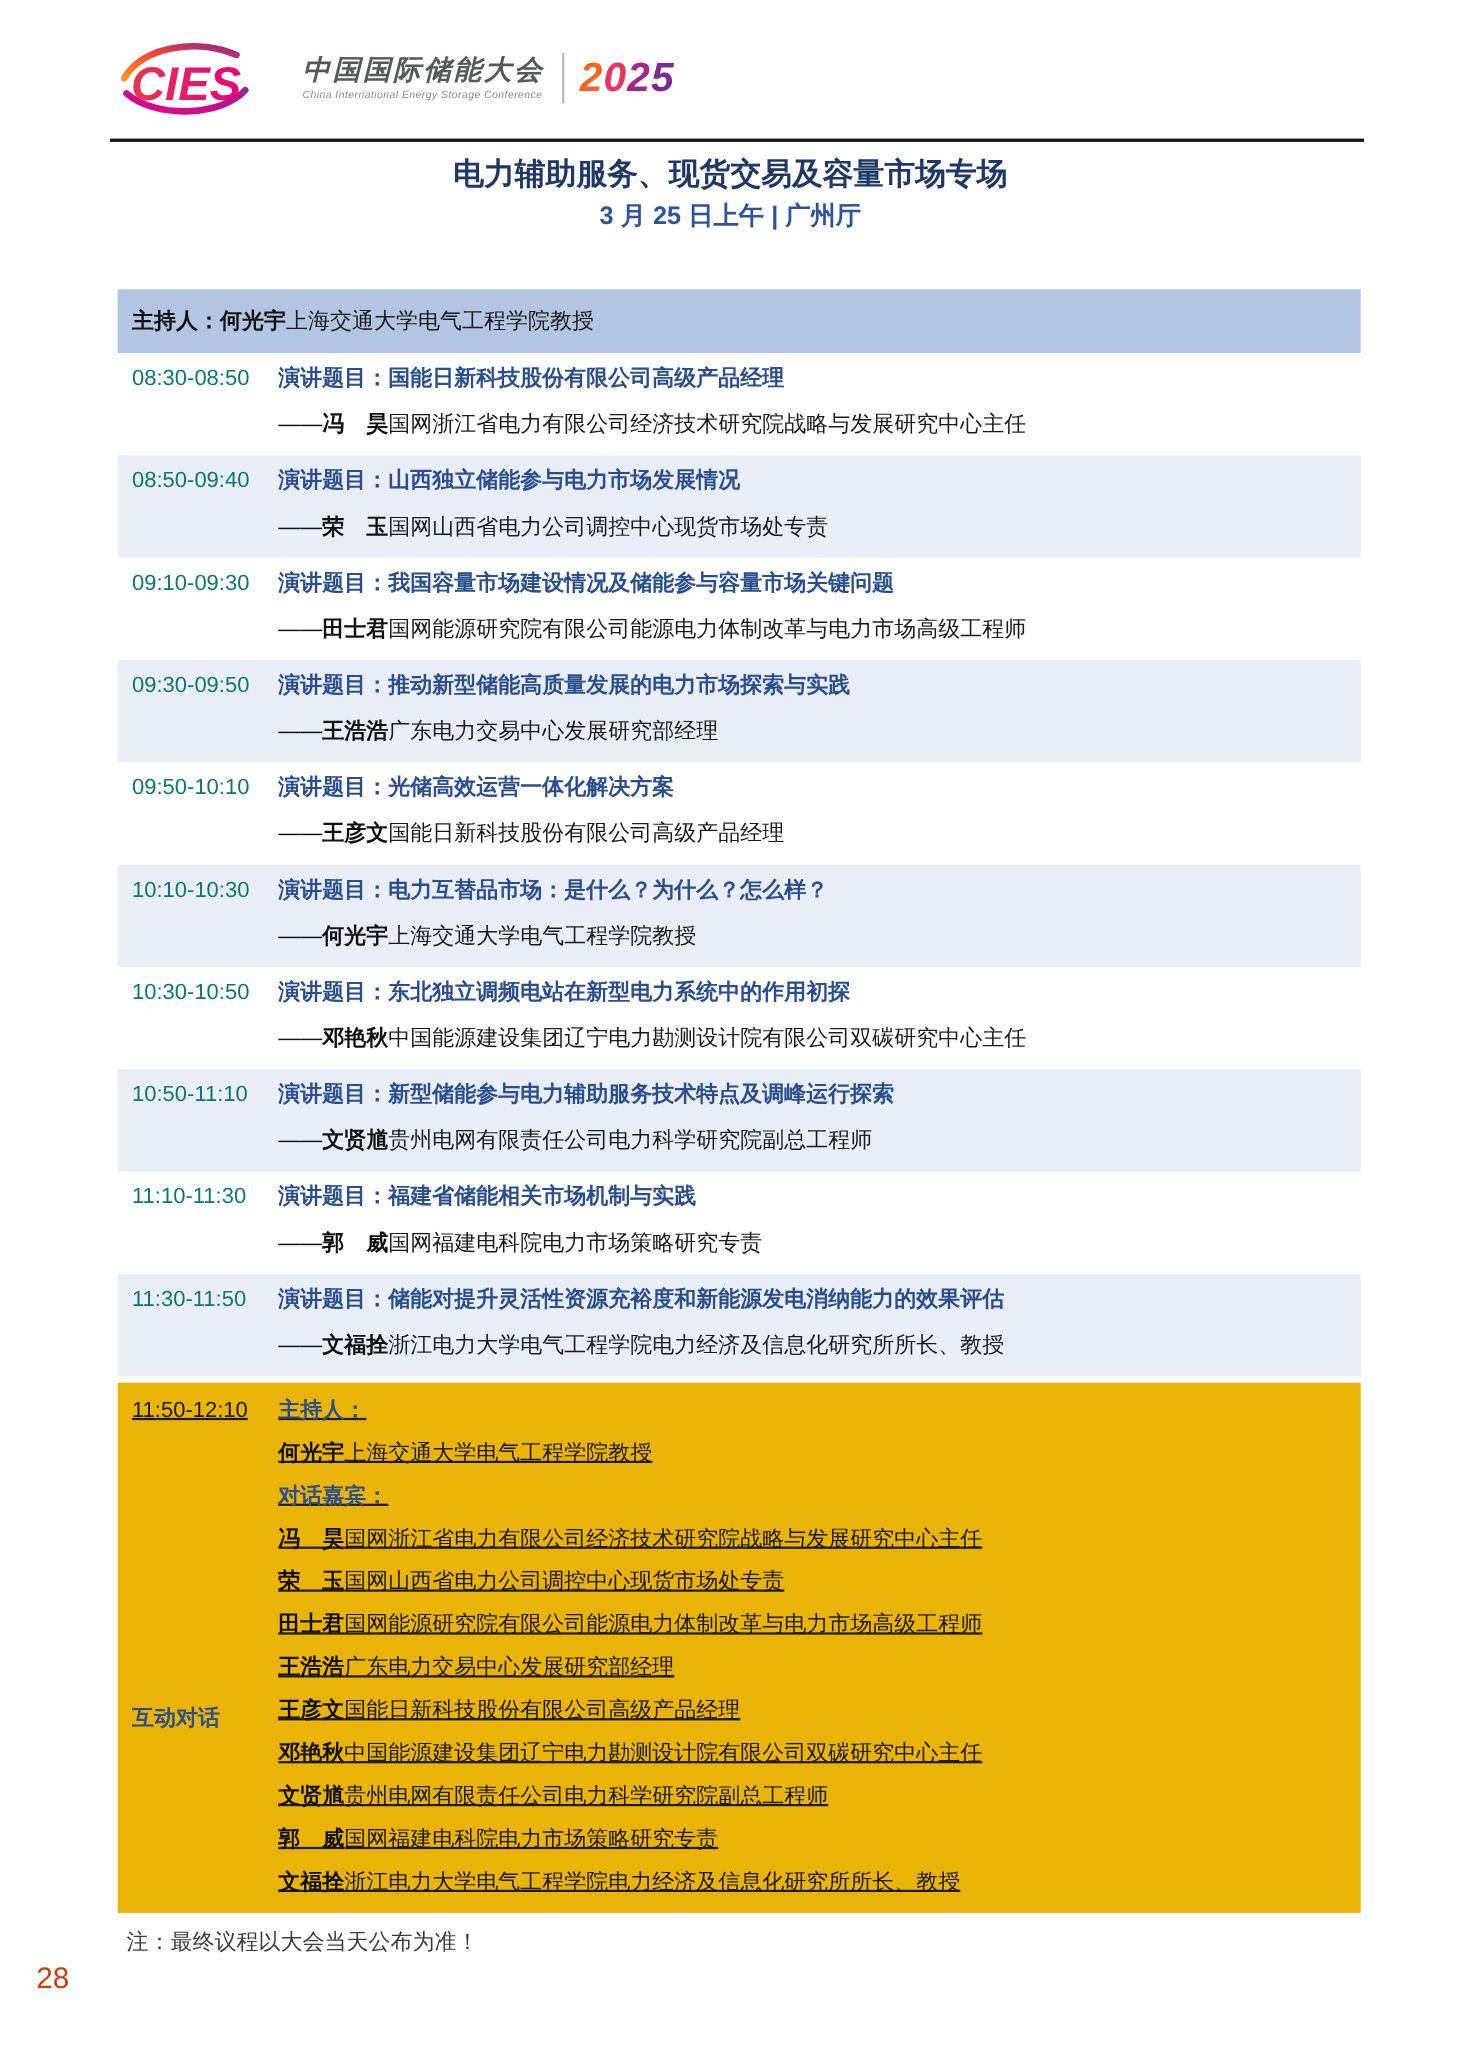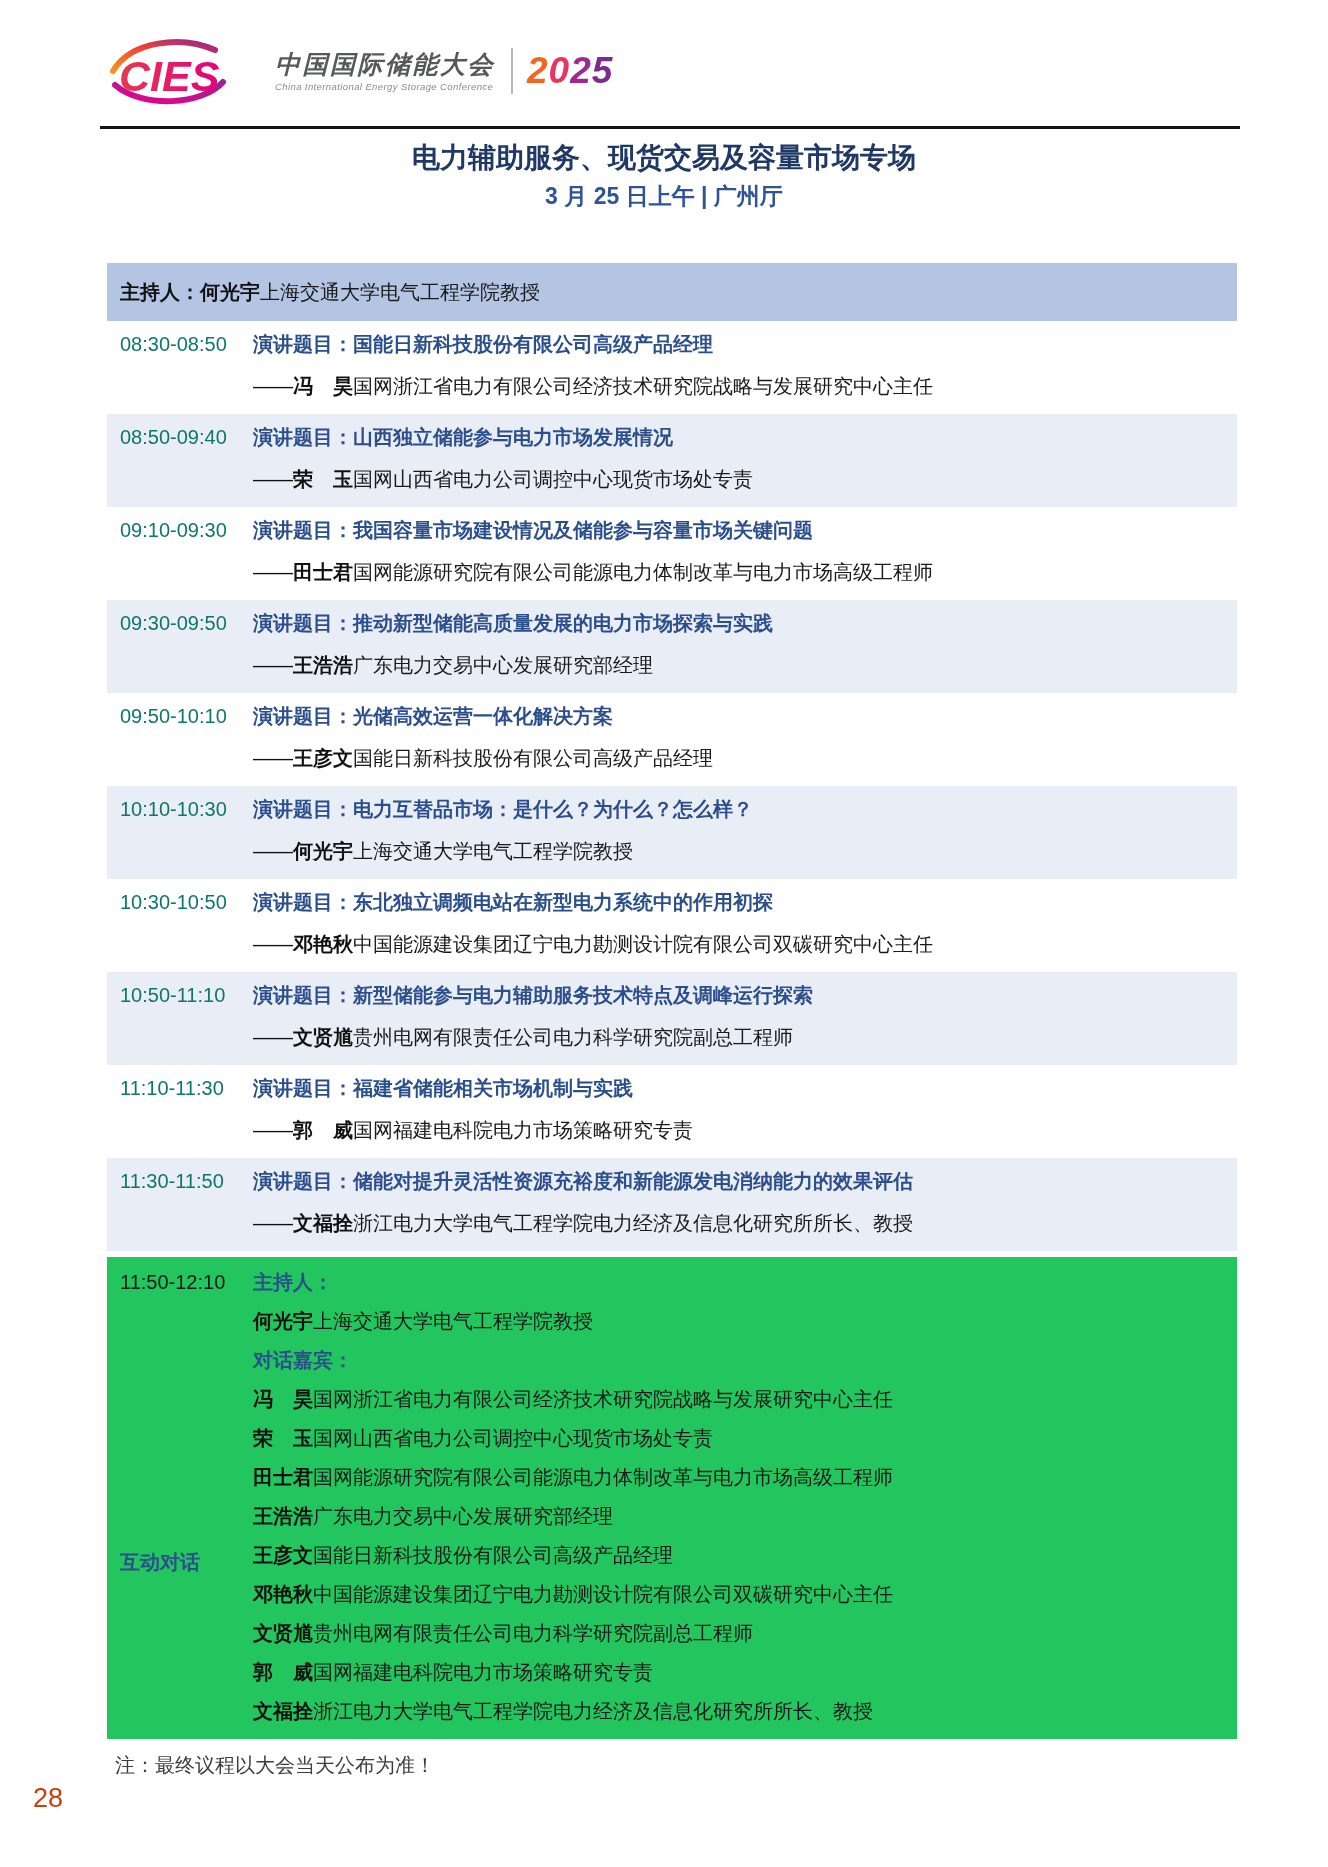--- a/index.html
+++ b/index.html
@@ -44,21 +44,21 @@
   .session { display:flex; padding:10px 0 15px 0; }
   .session.shaded { background:#e9edf6; }
   .col-time { flex:0 0 146px; padding-left:13px; font-size:20px; line-height:26px; color:#0f766e; }
   .col-main { flex:1 1 auto; }
   .title-line { font-size:20px; line-height:26px; font-weight:700; color:#2b4f8c; }
   .speaker-line { margin-top:16px; font-size:20px; line-height:26px; color:#1a1a1a; }
   .dash { color:#111; }
   .speaker-name { font-weight:700; color:#111; }
 
   
-  .panel { display:flex; background:#22c55e; margin-top:6px; }
+  .panel { display:flex; background:#eab308; margin-top:6px;text-decoration:underline; }
   .panel-left { flex:0 0 146px; position:relative; padding:12px 0 0 13px; font-size:20px; line-height:26px; }
   .panel-section-label { position:absolute; left:13px; top:292px; font-weight:700; color:#2b4f8c; font-size:20px; }
   .panel-right { flex:1 1 auto; padding:12px 0 2px 0; font-size:20px; line-height:26px; }
   .panel-right .pline { margin-bottom:13px; }
   .panel-label { font-weight:700; color:#2b4f8c; }
   .guest-name { font-weight:700; color:#111; }
 
   
   .footer-note { position:absolute; left:115px; top:1752px; font-size:20px; color:#3d3d3d; }
   .page-number { position:absolute; left:33px; top:1783px; font-size:27px; color:#c2410c; }

